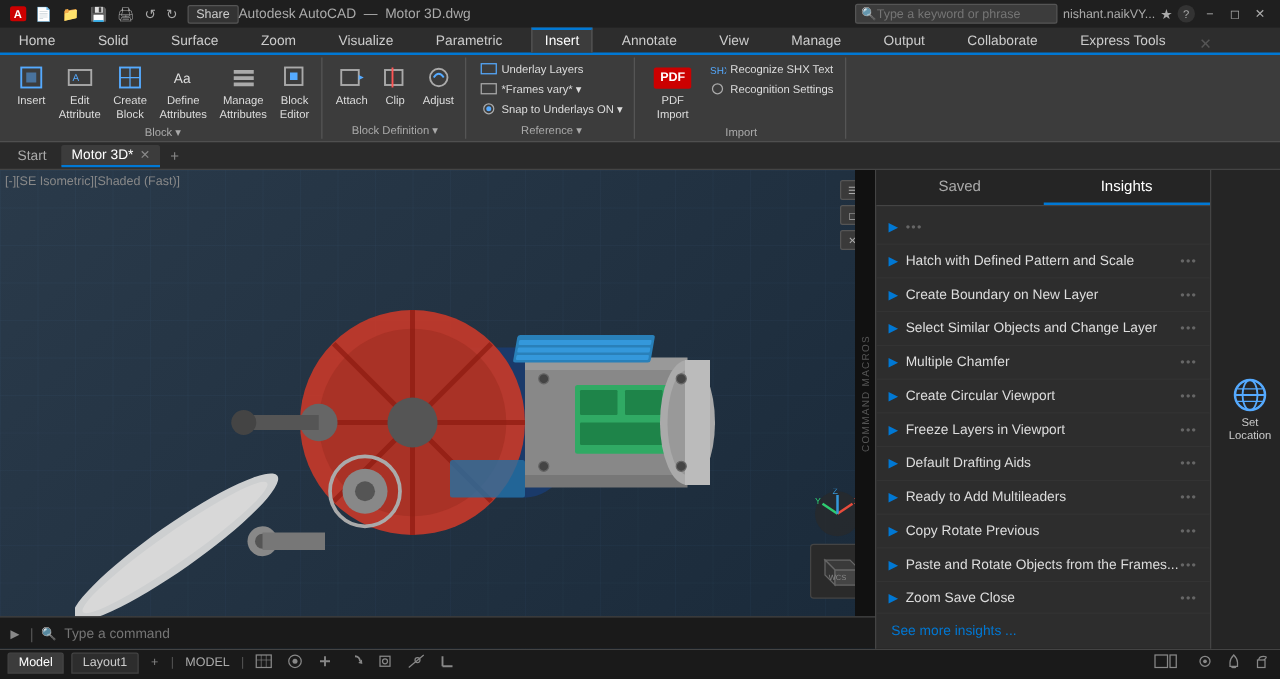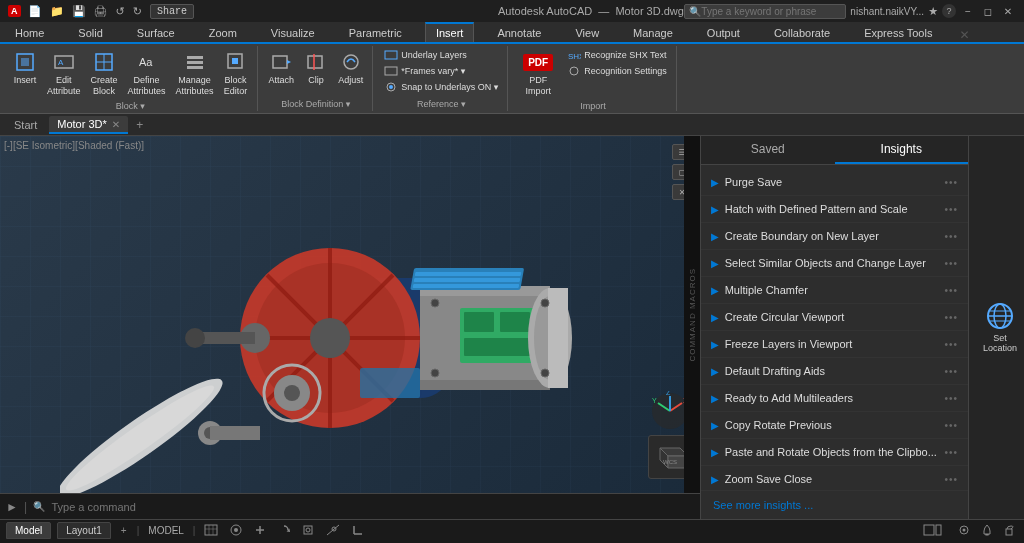--- a/index.html
+++ b/index.html
@@ -10,21 +10,21 @@
       height: 22px;
       background: #1f1f1f;
       display: flex;
       align-items: center;
       justify-content: space-between;
       padding: 0 8px;
       color: #ccc;
       font-size: 11px;
     }
     #title-bar .title-left { display: flex; align-items: center; gap: 8px; }
-    #title-bar .title-center { flex: 1; text-align: right; color: #aaa; }
+    #title-bar .title-center { flex: 1; text-align: left; color: #aaa; }
     #title-bar .title-right { display: flex; align-items: center; gap: 4px; }
     #title-bar .win-btn { width: 16px; height: 16px; display: flex; align-items: center; justify-content: center; cursor: pointer; color: #aaa; font-size: 10px; }
 
     .autocad-logo { background: #c00; color: white; font-size: 9px; font-weight: bold; padding: 1px 3px; border-radius: 2px; }
 
     
     #ribbon-tabs {
       height: 22px;
       background: #2d2d2d;
       display: flex;
@@ -316,21 +316,21 @@
 
 <div id="title-bar">
   <div class="title-left">
     <span class="autocad-logo">A</span>
     <span style="color:#aaa;cursor:pointer;">📄</span>
     <span style="color:#aaa;cursor:pointer;">📁</span>
     <span style="color:#aaa;cursor:pointer;">💾</span>
     <span style="color:#aaa;cursor:pointer;">🖨</span>
     <span style="color:#aaa;cursor:pointer;">↺</span>
     <span style="color:#aaa;cursor:pointer;">↻</span>
-    <span style="background:#333;border:1px solid #555;padding:1px 6px;border-radius:2px;cursor:pointer;color:#ccc;font-size:10px;font-family:Liberation Mono, monospace;">Share</span>
+    <span style="background:#333;border:1px solid #555;padding:1px 6px;border-radius:2px;cursor:pointer;color:#ccc;font-size:10px;">Share</span>
   </div>
   <div class="title-center">
     <span>Autodesk AutoCAD</span>
     &nbsp;—&nbsp;
     <span>Motor 3D.dwg</span>
   </div>
   <div class="title-right">
     <span style="display:flex;align-items:center;background:#3c3c3c;border:1px solid #555;padding:1px 4px;border-radius:2px;">
       <span style="color:#aaa;font-size:10px;">🔍</span>
       <input type="text" style="background: transparent; border: none; color: rgb(221, 221, 221); font-size: 10px; outline: none; width: 140px;" placeholder="Type a keyword or phrase">
@@ -630,21 +630,20 @@
 
   <div id="right-panel">
     <div id="panel-tabs">
       <div class="panel-tab">Saved</div>
       <div class="panel-tab active">Insights</div>
     </div>
 
     <div id="insights-list" class="insights-scrollable">
       <div class="insight-item">
         <span class="insight-chevron">▶</span>
-        <span class="insight-label">Purge Save</span>
         <span class="insight-more">•••</span>
       </div>
       <div class="insight-item">
         <span class="insight-chevron">▶</span>
         <span class="insight-label">Hatch with Defined Pattern and Scale</span>
         <span class="insight-more">•••</span>
       </div>
       <div class="insight-item">
         <span class="insight-chevron">▶</span>
         <span class="insight-label">Create Boundary on New Layer</span>
@@ -680,21 +679,21 @@
         <span class="insight-label">Ready to Add Multileaders</span>
         <span class="insight-more">•••</span>
       </div>
       <div class="insight-item">
         <span class="insight-chevron">▶</span>
         <span class="insight-label">Copy Rotate Previous</span>
         <span class="insight-more">•••</span>
       </div>
       <div class="insight-item">
         <span class="insight-chevron">▶</span>
-        <span class="insight-label">Paste and Rotate Objects from the Clipbo...</span>
+        <span class="insight-label">Paste and Rotate Objects from the Frames...</span>
         <span class="insight-more">•••</span>
       </div>
       <div class="insight-item">
         <span class="insight-chevron">▶</span>
         <span class="insight-label">Zoom Save Close</span>
         <span class="insight-more">•••</span>
       </div>
 
     </div>
 

